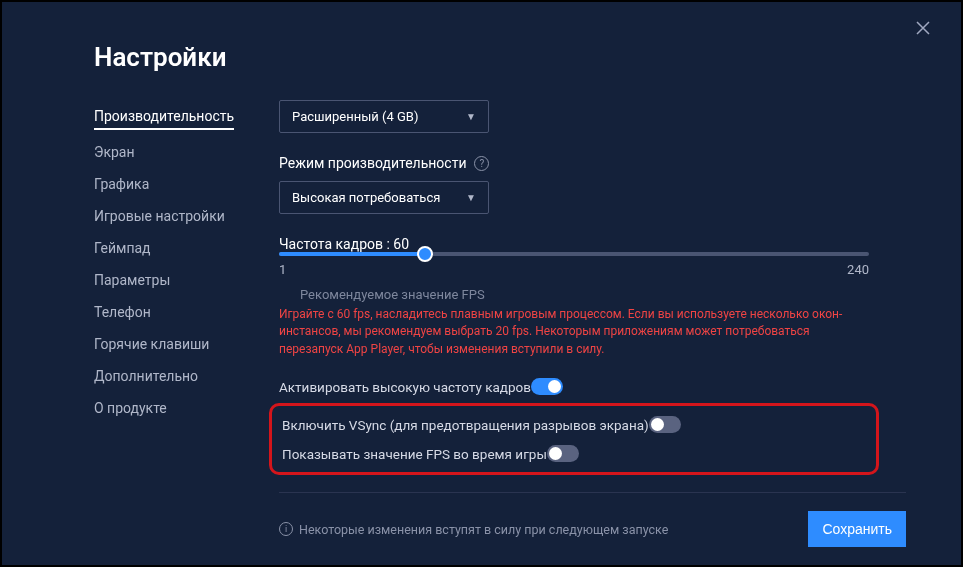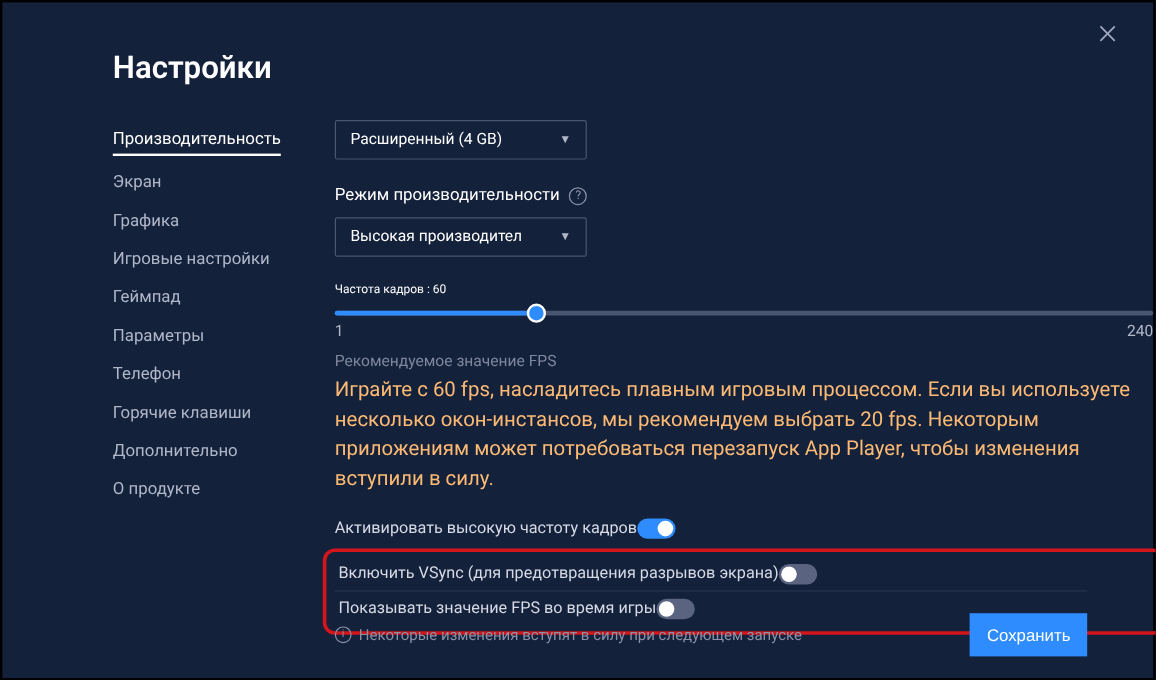--- a/index.html
+++ b/index.html
@@ -50,20 +50,21 @@
   }
   .sidebar-item.active {
     color: #fff;
     border-bottom: 2px solid #fff;
     display: inline-block;
     padding-bottom: 4px;
     margin-bottom: 6px;
   }
   .main {
     flex: 1;
+    padding-right: 92px;
   }
   .dropdown {
     background: #14213a;
     border: 1px solid #4a5572;
     border-radius: 2px;
     color: #fff;
     font-size: 13px;
     padding: 8px 12px;
     width: 210px;
     display: flex;
@@ -87,22 +88,22 @@
     border: 1px solid #8a92a8;
     border-radius: 50%;
     display: inline-flex;
     align-items: center;
     justify-content: center;
     font-size: 10px;
     color: #8a92a8;
   }
   .slider-label {
     color: #fff;
-    font-size: 10px;
-    margin-bottom: 12px;
+    font-size: 14px;
+    margin-bottom: 0;
   }
   .slider-container { position: relative; margin-bottom: 4px; }
   .slider-track {
     height: 4px;
     background: #4a5572;
     border-radius: 2px;
     position: relative;
   }
   .slider-fill {
     position: absolute;
@@ -124,22 +125,22 @@
     cursor: pointer;
   }
   .slider-ends {
     display: flex;
     justify-content: space-between;
     font-size: 13px;
     color: #b0b7c9;
     margin-top: 6px;
     margin-bottom: 10px;
   }
-  .hint-title { color: #7e879d; font-size: 13px; margin-bottom: 4px; }
-  .hint-body { color: #fdba74; font-size: 17px; line-height: 1.45; margin-bottom: 14px; }
+  .hint-title { color: #7e879d; font-size: 13px; margin-bottom: 4px; margin-left: 21px; }
+  .hint-body { color: #ef4444; font-size: 12px; line-height: 1.45; margin-bottom: 14px; }
   .toggle-row {
     display: flex;
     justify-content: flex-start;
     align-items: center;
     padding: 6px 0;
   }
   .toggle-row span { color: #d6dae6; font-size: 13.5px; }
   .toggle {
     width: 32px;
     height: 17px;
@@ -235,21 +236,21 @@
       <div class="dropdown">
         <span>Расширенный (4 GB)</span>
         <span class="chev">▼</span>
       </div>
 
       <div class="section-label">
         <span>Режим производительности</span>
         <span class="help-icon">?</span>
       </div>
       <div class="dropdown">
-        <span>Высокая производител</span>
+        <span>Высокая потребоваться</span>
         <span class="chev">▼</span>
       </div>
 
       <div class="slider-label">
         <span>Частота кадров : </span><span>60</span>
       </div>
       <div class="slider-container">
         <div class="slider-track">
           <div class="slider-fill"></div>
           <div class="slider-thumb"></div>

